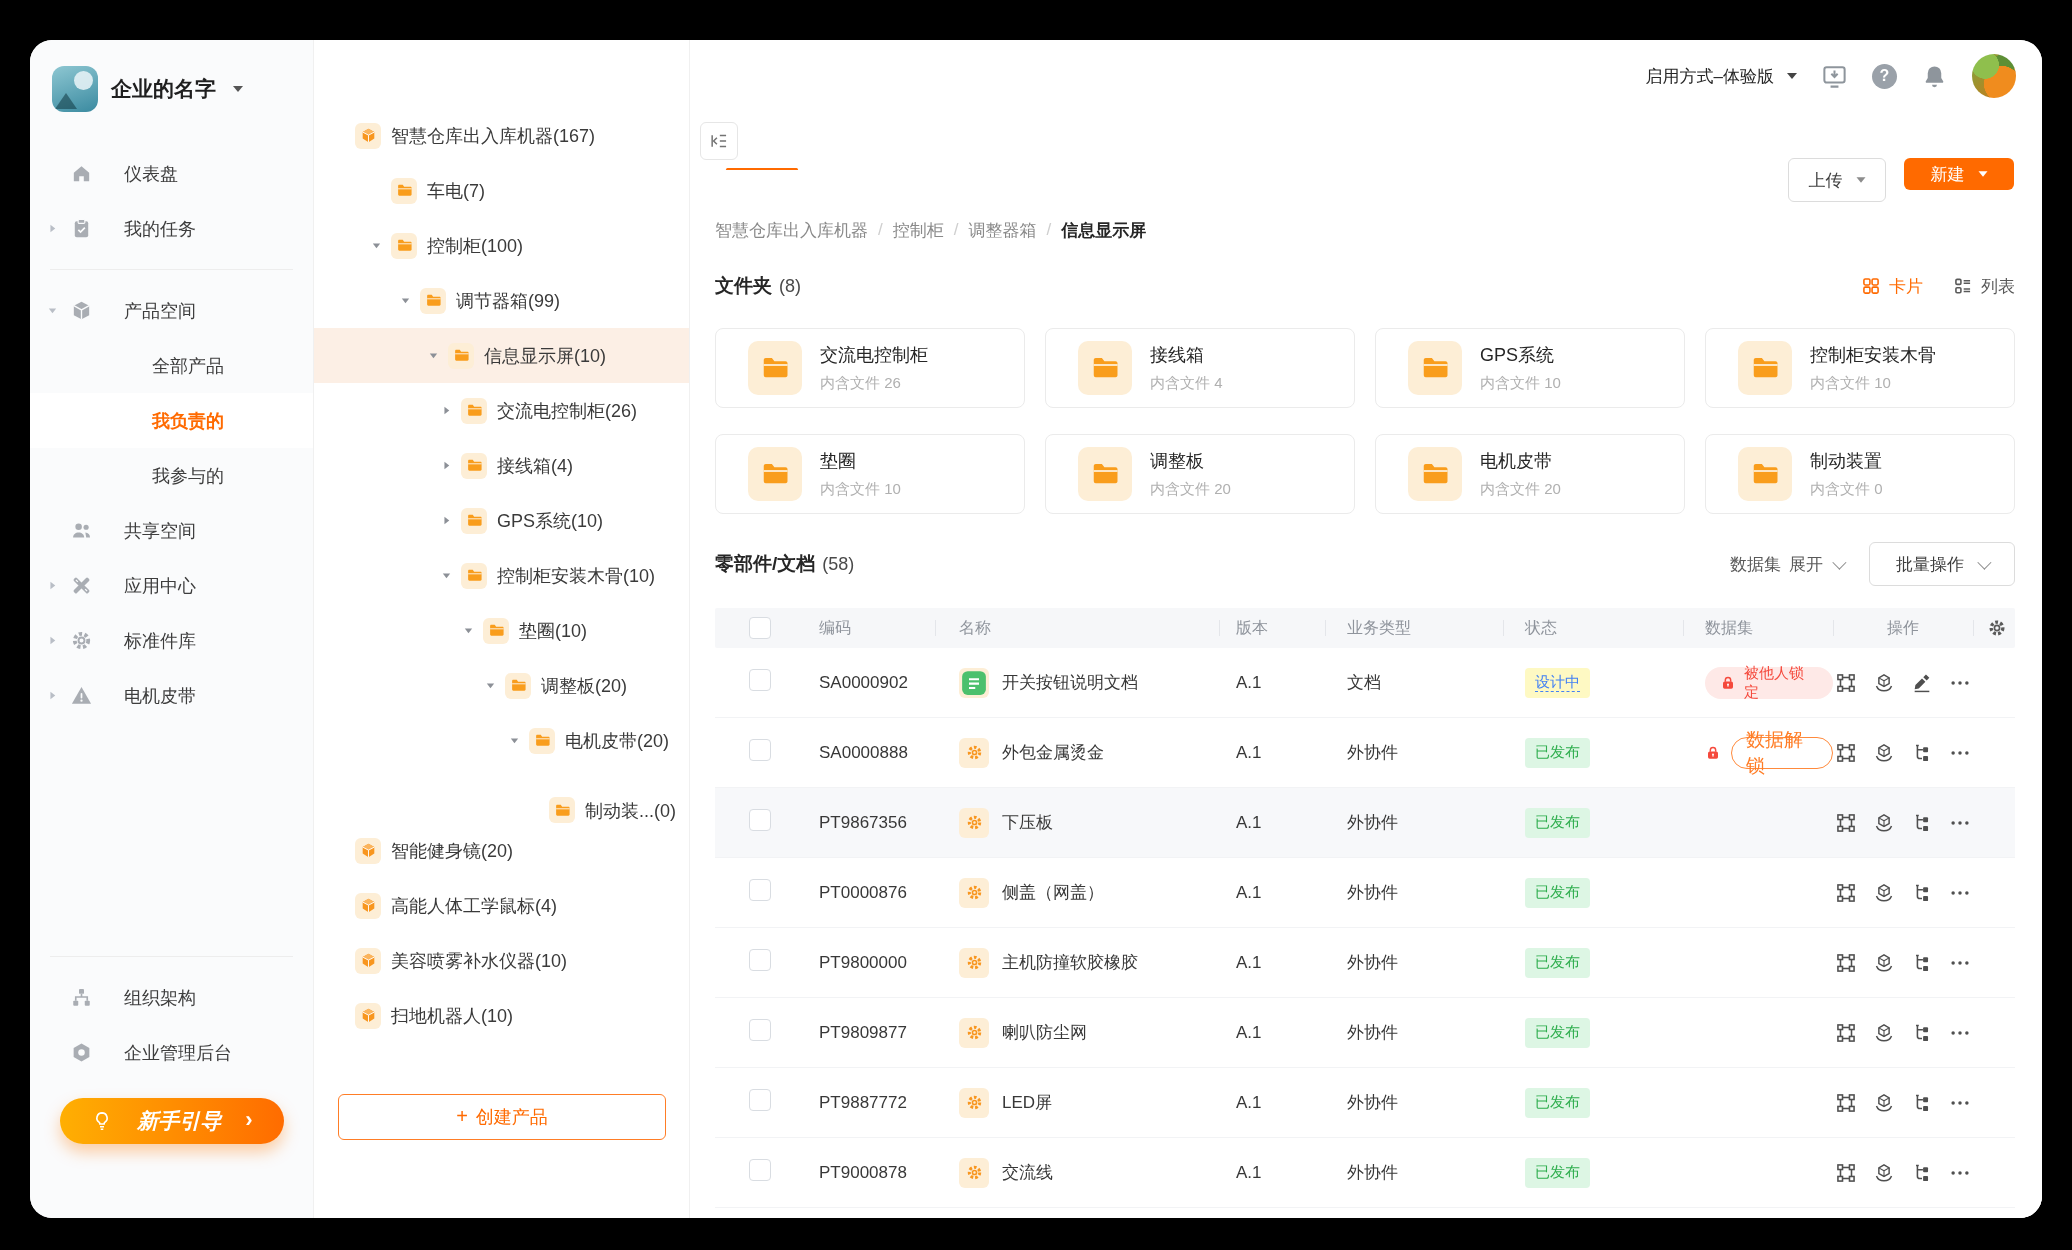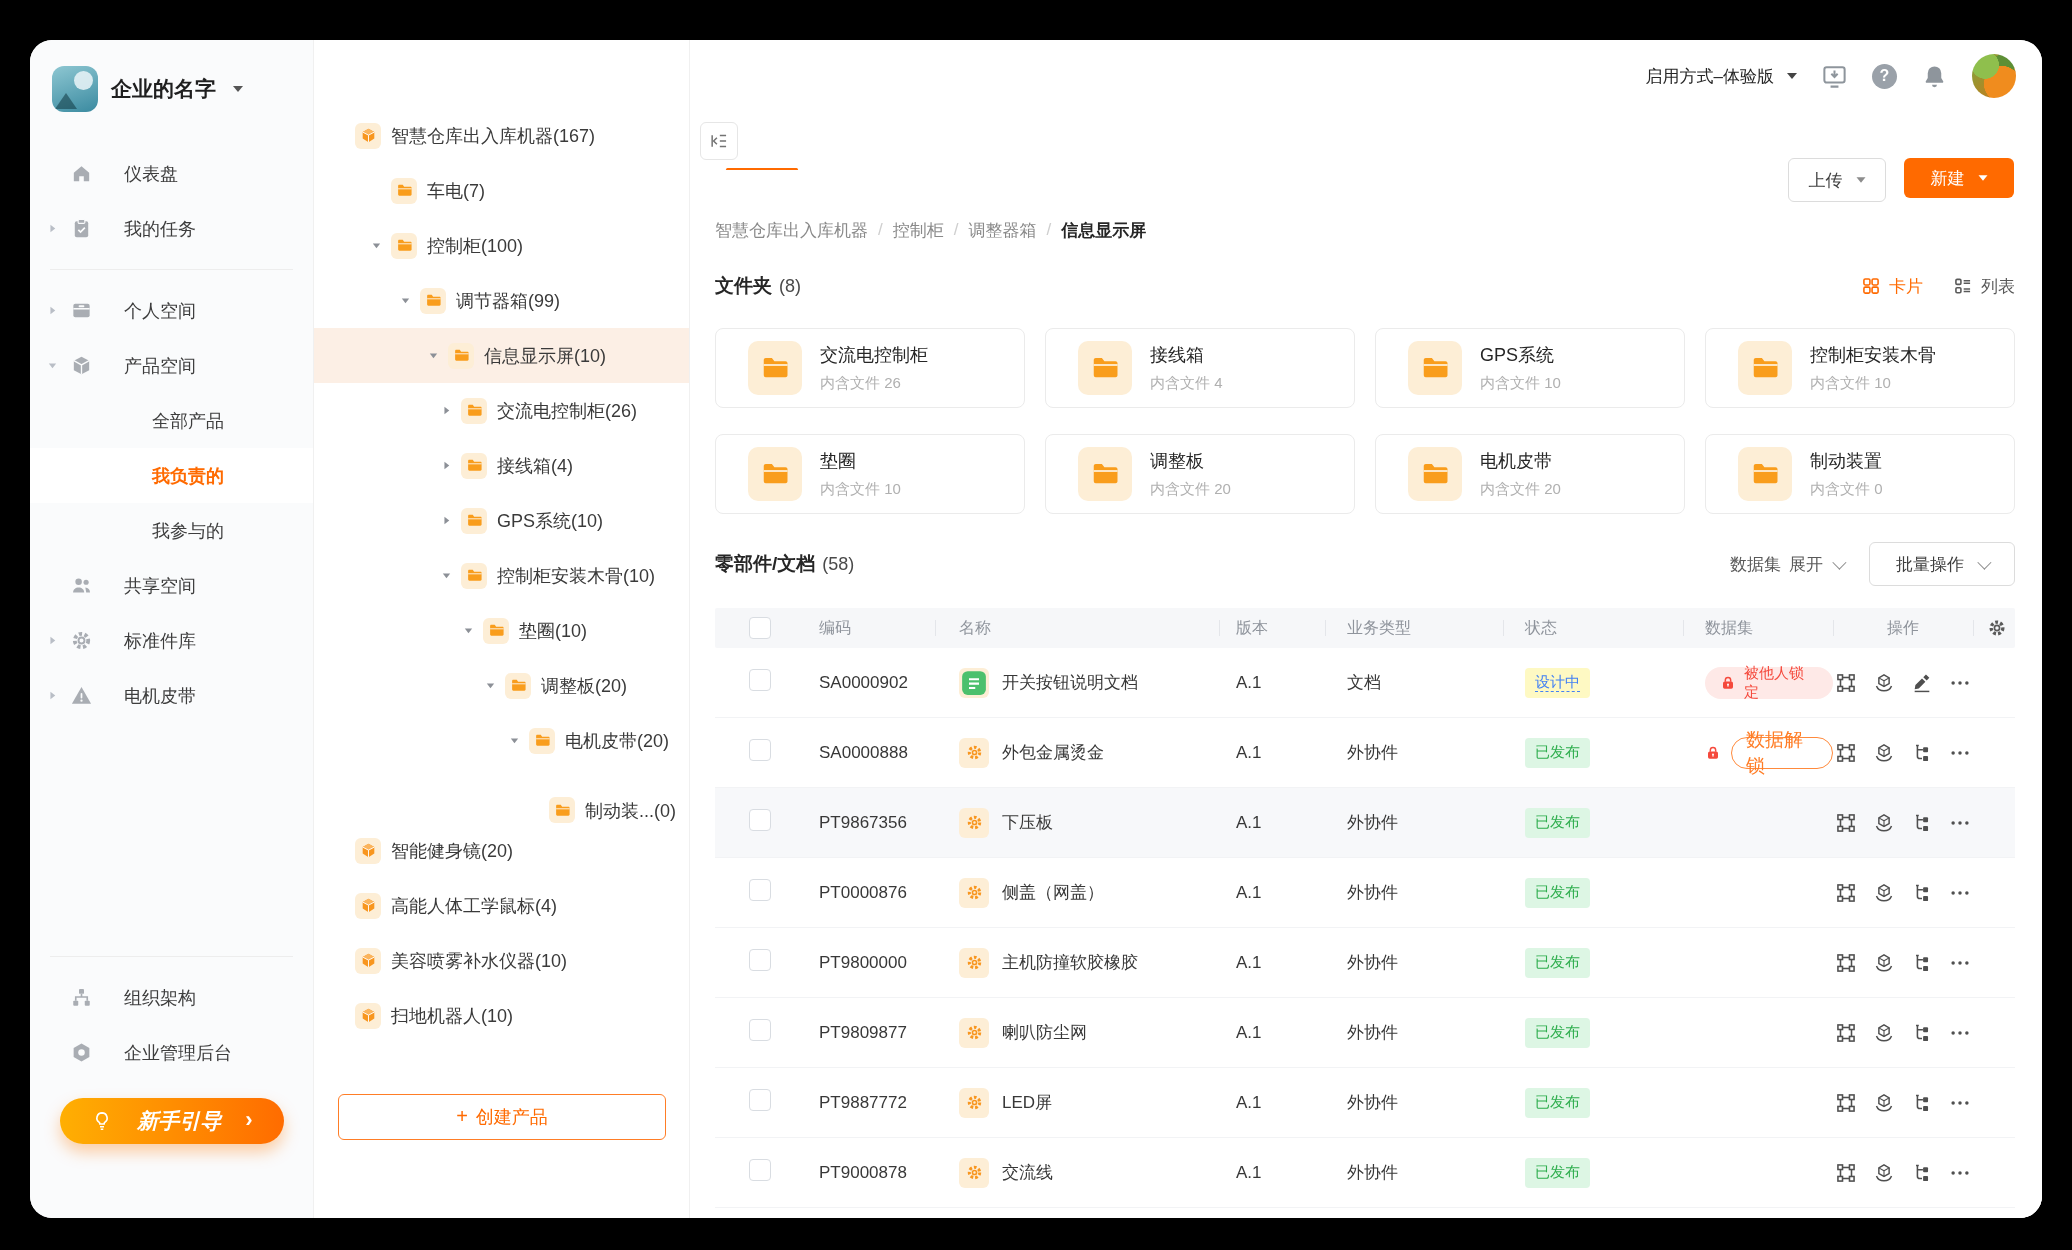--- a/index.html
+++ b/index.html
@@ -57,21 +57,21 @@
                linear-gradient(135deg,#7aa83f,#d96f12)}
   .tabbar{height:58px;border-bottom:1px solid #ececec;display:flex;align-items:center;padding-left:10px;position:relative}
   .collapse-btn{width:36px;height:36px;border:1px solid #e6e6e6;border-radius:6px;display:flex;align-items:center;justify-content:center;color:#737373;margin-right:24px;cursor:pointer;background:#fff}
   .collapse-btn svg{width:20px;height:20px}
   .tab{font-size:18px;color:#4a4a4a;margin-right:56px;height:58px;display:flex;align-items:center;position:relative;cursor:pointer}
   .tab.active{color:#ff6a00;font-weight:bold}
   .tab.active::after{content:"";position:absolute;left:50%;transform:translateX(-50%);bottom:-1px;width:72px;height:3px;border-radius:2px;background:#ff6a00}
   .tab-actions{position:absolute;right:28px;top:46px;display:flex;gap:18px;z-index:5}
   .btn-upload{width:98px;height:44px;background:#fff;border:1px solid #dcdcdc;border-radius:6px;font-size:17px;color:#3d3d3d;display:flex;align-items:center;justify-content:center;gap:9px;cursor:pointer;font-family:inherit}
   .btn-upload .tri-down{border-top-color:#8c8c8c;transform:scale(.9)}
-  .btn-create{width:110px;height:40px;background:#ff6a00;border:none;border-radius:6px;color:#fff;font-size:17px;display:flex;align-items:center;justify-content:center;gap:9px;cursor:pointer;font-family:Liberation Mono, monospace}
+  .btn-create{width:110px;height:32px;background:#ff6a00;border:none;border-radius:6px;color:#fff;font-size:17px;display:flex;align-items:center;justify-content:center;gap:9px;cursor:pointer;font-family:Liberation Mono, monospace}
   .btn-create .tri-down{border-top-color:#fff;transform:scale(.9)}
 
   .content{position:absolute;top:130px;left:0;right:0;bottom:0;padding:0 27px 0 25px;overflow:hidden;background:#fff}
   .breadcrumb{margin-top:48px;font-size:17px;color:#8a8a8a;display:flex;align-items:center;height:24px}
   .crumb-wrap{display:flex;align-items:center}
   .crumb{cursor:pointer}
   .crumb-wrap.current .crumb{color:#262626;font-weight:bold;cursor:default}
   .sep{color:#cfcfcf;margin:0 10px}
 
   .folders-head{margin-top:30px;height:28px;display:flex;align-items:center}
@@ -161,35 +161,20 @@
               <rect x="8.5" y="2.4" width="7" height="4.2" rx="1.2" fill="currentColor" stroke="#fafbfc" stroke-width="1.2"></rect>
               <path d="m8.7 13.4 2.3 2.3 4.5-4.5" stroke="#fafbfc" stroke-width="1.8" fill="none"></path>
             </svg>
           </span>
     <span class="s-label">我的任务</span>
   </div>
         <div class="side-divider"></div>
         <div class="side-item">
     <span class="mini-caret">
             <svg viewBox="0 0 24 24">
-              <path d="M7.5 4v16L18 12z" fill="currentColor"></path>
-            </svg>
-          </span>
-    <span class="s-icon">
-            <svg viewBox="0 0 24 24">
-              <rect x="3.5" y="5" width="17" height="14" rx="2" fill="currentColor"></rect>
-              <path d="M3.5 10.2h17" stroke="#fafbfc" stroke-width="1.6"></path>
-              <rect x="9" y="6.6" width="6" height="1.9" rx=".9" fill="#fafbfc"></rect>
-            </svg>
-          </span>
-    <span class="s-label">个人空间</span>
-  </div>
-        <div class="side-item">
-    <span class="mini-caret">
-            <svg viewBox="0 0 24 24">
               <path d="M4 7.5h16L12 18z" fill="currentColor"></path>
             </svg>
           </span>
     <span class="s-icon">
             <svg viewBox="0 0 24 24">
               <path d="M12 2.8 20 7v10l-8 4.2L4 17V7z" fill="currentColor"></path>
               <path d="M12 11.4V21M4 7l8 4.4L20 7" stroke="#fafbfc" stroke-width="1.4" fill="none"></path>
             </svg>
           </span>
     <span class="s-label">产品空间</span>
@@ -210,20 +195,37 @@
     <span class="mini-caret"></span>
     <span class="s-icon">
             <svg viewBox="0 0 24 24">
               <circle cx="9" cy="8" r="3.4" fill="currentColor"></circle>
               <path d="M3.2 19.2c0-3.1 2.6-5.2 5.8-5.2s5.8 2.1 5.8 5.2z" fill="currentColor"></path>
               <circle cx="16.8" cy="8.6" r="2.7" fill="currentColor"></circle>
               <path d="M16 14.2c2.9.3 4.9 2.4 4.9 5h-4" fill="currentColor"></path>
             </svg>
           </span>
     <span class="s-label">共享空间</span>
+  </div>
+        <div class="side-item">
+    <span class="mini-caret">
+            <svg viewBox="0 0 24 24">
+              <path d="M7.5 4v16L18 12z" fill="currentColor"></path>
+            </svg>
+          </span>
+    <span class="s-icon">
+            <svg viewBox="0 0 24 24">
+              <g fill="currentColor">
+                <rect x="1.6" y="9.8" width="20.8" height="4.4" rx="1.5" transform="rotate(-45 12 12)"></rect>
+                <rect x="1.6" y="9.8" width="20.8" height="4.4" rx="1.5" transform="rotate(45 12 12)"></rect>
+              </g>
+              <path d="m6.2 6.2 2 2m7.6 7.6 2 2" stroke="#fafbfc" stroke-width="1.3"></path>
+            </svg>
+          </span>
+    <span class="s-label">应用中心</span>
   </div>
         <div class="side-item">
     <span class="mini-caret">
             <svg viewBox="0 0 24 24">
               <path d="M7.5 4v16L18 12z" fill="currentColor"></path>
             </svg>
           </span>
     <span class="s-icon">
             <svg viewBox="0 0 24 24">
               <circle cx="12" cy="12" r="7" fill="none" stroke="currentColor" stroke-width="4" stroke-dasharray="3.4 2.6"></circle>

